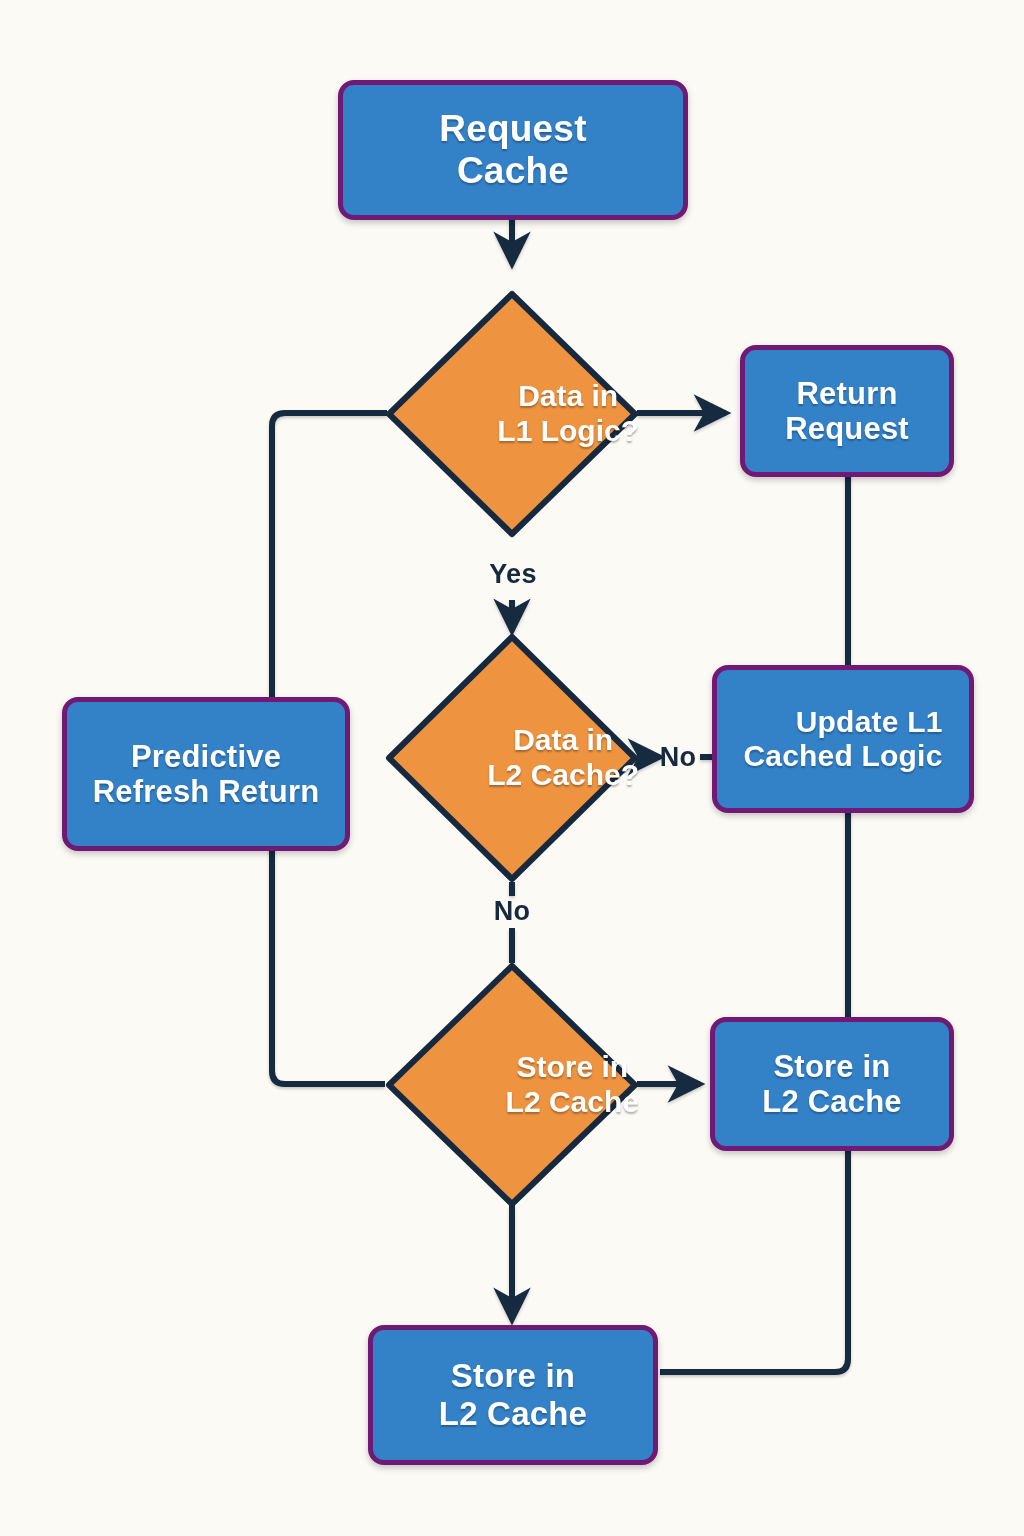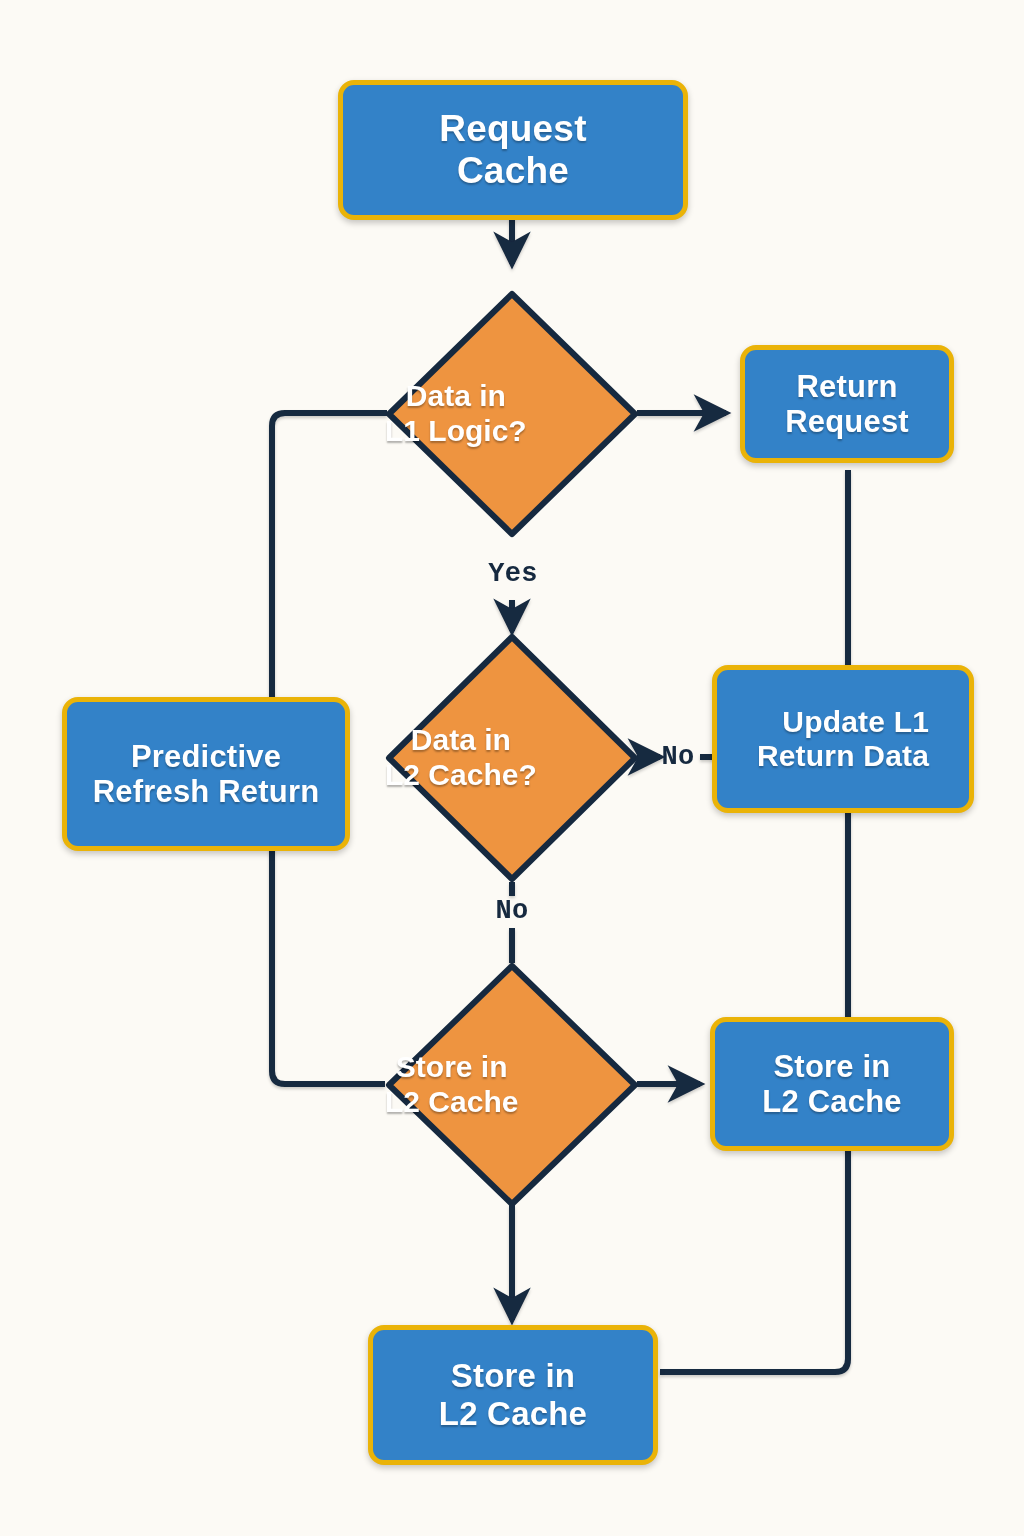--- a/index.html
+++ b/index.html
@@ -29,21 +29,21 @@
   .node {
     position: absolute;
     display: flex;
     align-items: center;
     justify-content: center;
     text-align: center;
     box-sizing: border-box;
   }
   .proc {
     background: #3382C8;
-    border: 5px solid #eab308;
+    border: 5px solid #701a75;
     border-radius: 16px;
     color: #FFFFFF;
     font-weight: bold;
     letter-spacing: 0.2px;
     text-shadow: 0 2px 2px rgba(0,0,0,0.28);
     box-shadow: 0 3px 6px rgba(0,0,0,0.22);
     line-height: 1.14;
   }
   .diamond-wrap {
     position: absolute;
@@ -52,37 +52,36 @@
     position: absolute;
     left: 0; top: 0;
     width: 100%; height: 100%;
   }
   .diamond-label {
     position: absolute;
     left: 0; top: 0;
     width: 100%; height: 100%;
     display: flex;
     align-items: center;
-    justify-content: flex-start;
+    justify-content: flex-end;
     text-align: center;
     color: #FFFFFF;
     font-weight: bold;
     text-shadow: 0 2px 2px rgba(0,0,0,0.30);
     line-height: 1.16;
     pointer-events: none;
   }
   .edge-label {
     position: absolute;
     color: #16293F;
     font-weight: bold;
     font-size: 27px;
     white-space: nowrap;
     transform: translate(-50%, -50%);
     letter-spacing: 0.3px;
-    font-family: Liberation Mono, monospace;
   }
   .ln1 { display: block; }
 </style>
 </head>
 <body>
 
 <div id="canvas">
 
   <svg id="edges" viewBox="0 0 1024 1536" width="1024" height="1536">
     <defs>
@@ -130,21 +129,21 @@
       <polygon points="127,4 250,124 127,244 4,124" fill="#EE9440" stroke="#16293F" stroke-width="6" stroke-linejoin="round"></polygon>
     </svg>
     <div class="diamond-label" style="font-size:30px;">
       <span>
         <span class="ln1">Data in</span>
         <span class="ln1">L1 Logic?</span>
       </span>
     </div>
   </div>
 
-  <div class="node proc" style="left:740px; top:345px; width:214px; height:118px; font-size:31px;">
+  <div class="node proc" style="left:740px; top:345px; width:214px; height:132px; font-size:31px;">
     <span>
       <span class="ln1">Return</span>
       <span class="ln1">Request</span>
     </span>
   </div>
 
   <div class="node proc" style="left:62px; top:661px; width:288px; height:154px; font-size:31px;margin-top:36px;">
     <span>
       <span class="ln1">Predictive</span>
       <span class="ln1">Refresh Return</span>
@@ -159,21 +158,21 @@
       <span>
         <span class="ln1">Data in</span>
         <span class="ln1">L2 Cache?</span>
       </span>
     </div>
   </div>
 
   <div class="node proc" style="left:712px; top:665px; width:262px; height:148px; font-size:30px;text-align:right;">
     <span>
       <span class="ln1">Update L1</span>
-      <span class="ln1">Return Data</span>
+      <span class="ln1">Cached Logic</span>
     </span>
   </div>
 
   <div class="diamond-wrap" style="left:385px; top:962px; width:254px; height:246px;">
     <svg class="diamond-shape" viewBox="0 0 254 246">
       <polygon points="127,4 250,123 127,242 4,123" fill="#EE9440" stroke="#16293F" stroke-width="6" stroke-linejoin="round"></polygon>
     </svg>
     <div class="diamond-label" style="font-size:30px;">
       <span>
         <span class="ln1">Store in</span>

